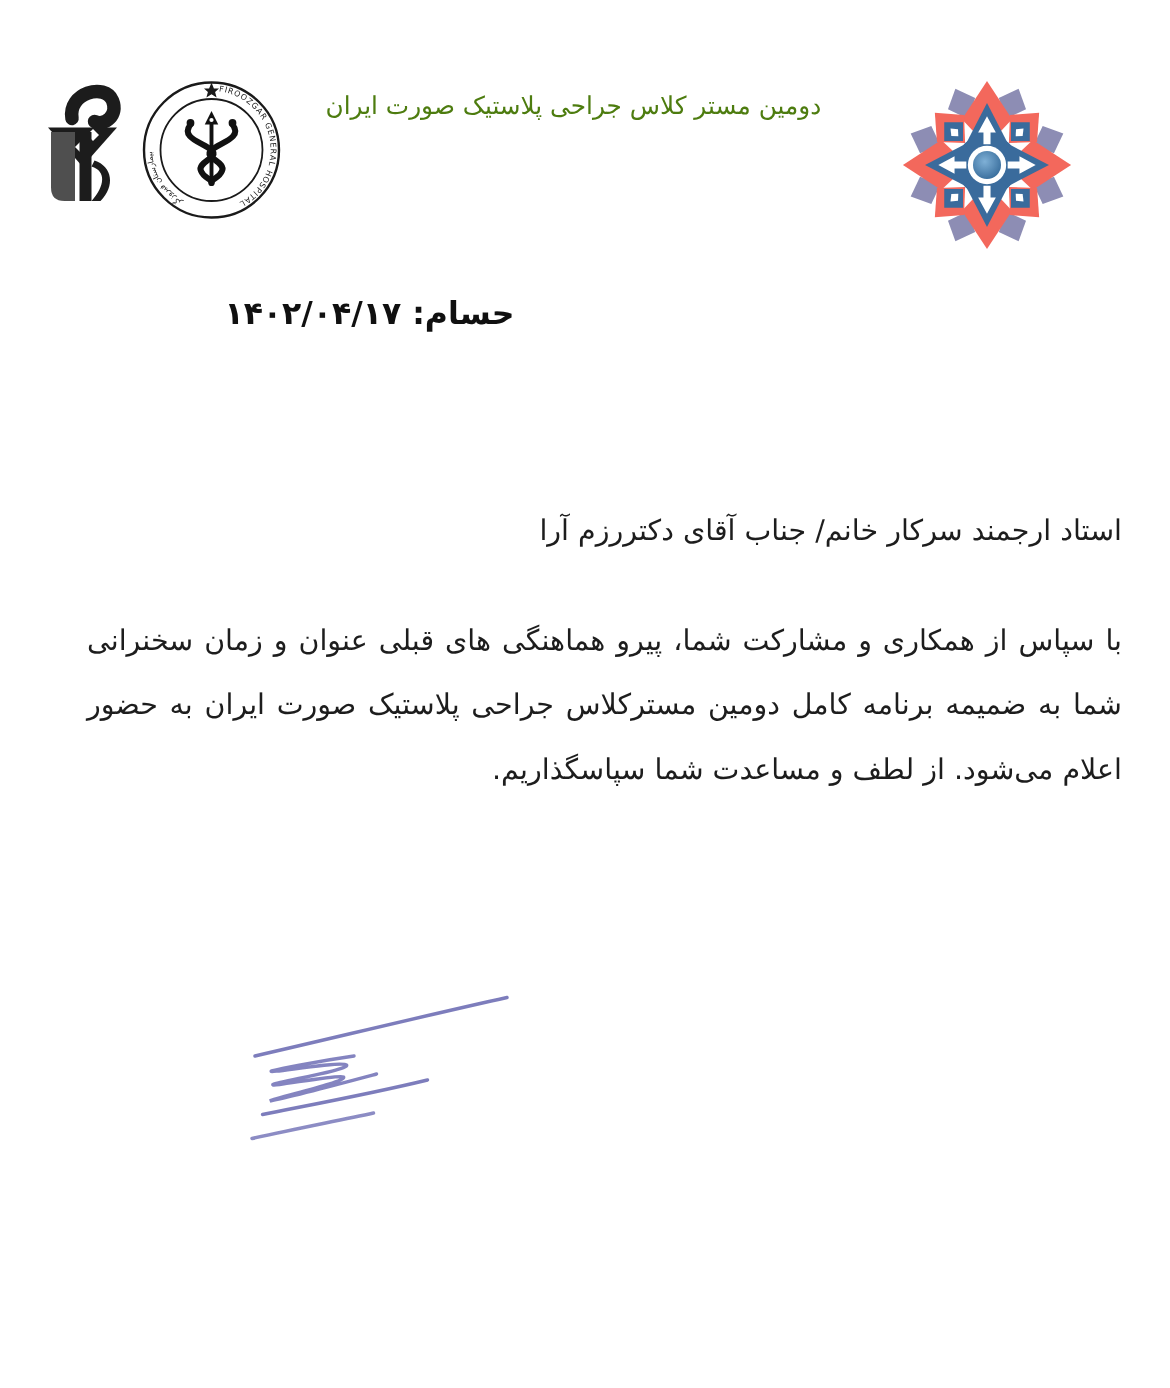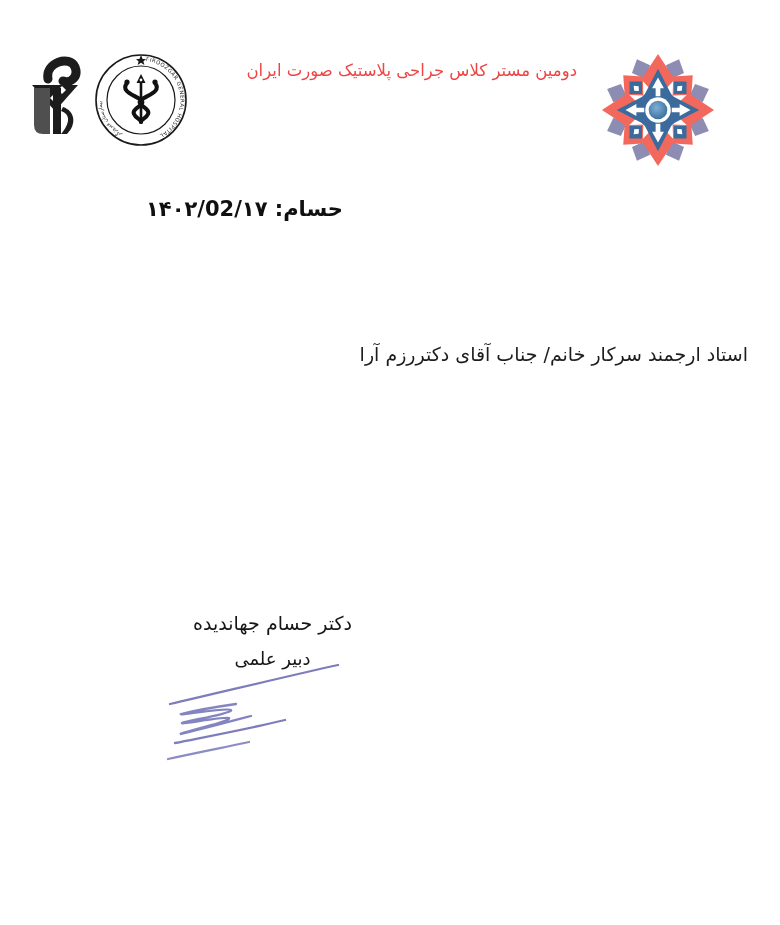--- a/index.html
+++ b/index.html
@@ -5,21 +5,21 @@
   html,body{margin:0;padding:0;background:#fff;}
   .page{
     position:relative;width:780px;height:925px;background:#ffffff;overflow:hidden;
     font-family:"DejaVu Sans",sans-serif;color:#1d1d1d;
   }
   
   .logo-society{position:absolute;left:20px;top:52px;width:62px;height:82px;}
   .logo-hospital{position:absolute;left:93px;top:47px;width:96px;height:106px;}
   .header-text{
     position:absolute;left:217px;top:58px;width:360px;
-    direction:rtl;text-align:right;font-size:16.5px;line-height:26px;color:#ef4444;
+    direction:rtl;text-align:left;font-size:16.5px;line-height:26px;color:#4d7c0f;
   }
   .logo-flower{position:absolute;left:599px;top:51px;width:118px;height:118px;}
   
   .date-line{
     position:absolute;top:197px;right:437px;white-space:nowrap;
     direction:rtl;font-weight:bold;font-size:21px;color:#101010;letter-spacing:.5px;
   }
   
   .salutation{
     position:absolute;top:343px;left:72px;right:32px;
@@ -202,30 +202,27 @@
             <polygon points="0,-35 3.2,-31 0,-27.5 -3.2,-31"></polygon>
           </g>
         <circle cx="0" cy="0" r="13"></circle>
       </g>
       <circle cx="0" cy="0" r="9.5" fill="url(#fg)"></circle>
     </svg>
   </div>
 
   <div class="date-line">
     <span>حسام:</span>
-    <span>۱۴۰۲/02/۱۷</span>
+    <span>۱۴۰۲/۰۴/۱۷</span>
   </div>
 
   <div class="salutation">استاد ارجمند سرکار خانم/ جناب آقای دکتررزم آرا</div>
 
-
-  <div class="signature-block">
-    <div class="signature-name">دکتر حسام جهاندیده</div>
-    <div class="signature-title">دبیر علمی</div>
-  </div>
+  <div class="letter-body">با سپاس از همکاری و مشارکت شما، پیرو هماهنگی های قبلی عنوان و زمان سخنرانی شما به ضمیمه برنامه کامل دومین مسترکلاس جراحی پلاستیک صورت ایران به حضور اعلام می‌شود. از لطف و مساعدت شما سپاسگذاریم.</div>
+
 
   <div class="signature-scribble">
     <svg viewBox="0 0 212 118" width="212" height="118" aria-hidden="true">
       <g fill="none" stroke-linecap="round" stroke-width="2.3" stroke="#6f6fb5">
         <path d="M22 52 C70 41 140 24 190 13" opacity="0.9"></path>
         <path d="M88 52 C60 56 37 61 33 62 C29 64 80 55 83 58 C86 61 38 69 34 71 C31 73 78 64 81 66 C84 69 35 80 32 82 C47 79 88 68 103 64" opacity="0.85"></path>
         <path d="M27 91 C62 84 100 77 137 68" opacity="0.9"></path>
         <path d="M20 107 C52 100 78 95 101 90" opacity="0.8"></path>
       </g>
     </svg>

